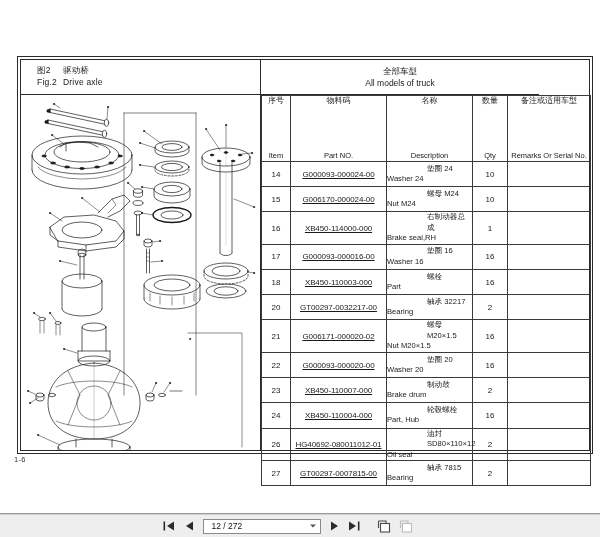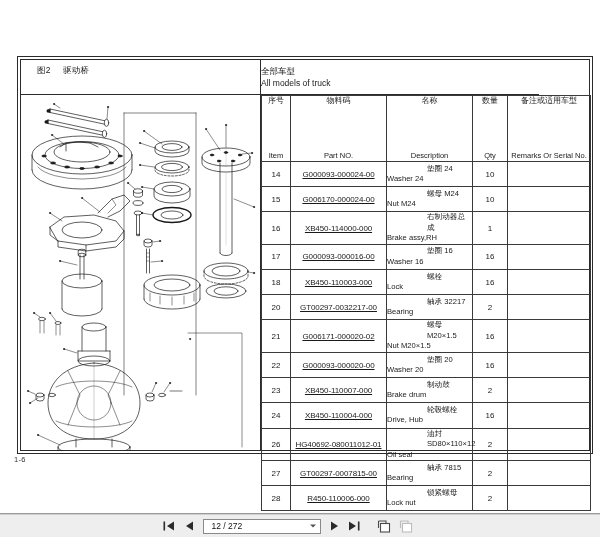--- a/index.html
+++ b/index.html
@@ -66,21 +66,21 @@
     white-space: nowrap;
     letter-spacing: .2px;
   }
   .title-line .tl-num { display: inline-block; min-width: 26px; }
   #title-right {
     position: absolute;
     left: 241px; top: 0;
     right: 0; height: 100%;
     display: flex;
     flex-direction: column;
-    align-items: flex-start;
+    align-items: center;
     justify-content: center;
   }
   .title-right-line {
     font-size: 8.5px;
     line-height: 12px;
     text-align: center;
     white-space: nowrap;
   }
 
   
@@ -236,20 +236,23 @@
 <div id="doc-page">
 
   <div id="sheet-border">
     <div id="sheet-border-inner"></div>
   </div>
 
   <div id="title-block">
     <div id="title-left">
       <div class="title-line">
         <span class="tl-num">图2</span><span>驱动桥</span>
+      </div>
+      <div class="title-line">
+        <span class="tl-num">Fig.2</span><span>Drive axle</span>
       </div>
     </div>
     <div id="title-right">
       <div class="title-right-line">全部车型</div>
       <div class="title-right-line">All models of truck</div>
     </div>
   </div>
 
   <div id="drawing-area">
     <svg id="drawing-svg" width="240" height="356" viewBox="0 0 240 356">
@@ -521,41 +524,41 @@
               <span class="d-en">Nut M24</span>
             </td>
             <td class="cell-qty">10</td>
             <td class="cell-remarks"></td>
           </tr>
           <tr>
             <td class="cell-item">16</td>
             <td class="cell-part">XB450-114000-000</td>
             <td class="cell-desc">
               <span class="d-cn">右制动器总成</span>
-              <span class="d-en">Brake assy,RH</span>
+              <span class="d-en">Brake seal,RH</span>
             </td>
             <td class="cell-qty">1</td>
             <td class="cell-remarks"></td>
           </tr>
           <tr>
             <td class="cell-item">17</td>
             <td class="cell-part">G000093-000016-00</td>
             <td class="cell-desc">
               <span class="d-cn">垫圈 16</span>
               <span class="d-en">Washer 16</span>
             </td>
             <td class="cell-qty">16</td>
             <td class="cell-remarks"></td>
           </tr>
           <tr>
             <td class="cell-item">18</td>
             <td class="cell-part">XB450-110003-000</td>
             <td class="cell-desc">
               <span class="d-cn">螺栓</span>
-              <span class="d-en">Lock</span>
+              <span class="d-en">Part</span>
             </td>
             <td class="cell-qty">16</td>
             <td class="cell-remarks"></td>
           </tr>
           <tr>
             <td class="cell-item">20</td>
             <td class="cell-part">GT00297-0032217-00</td>
             <td class="cell-desc">
               <span class="d-cn">轴承 32217</span>
               <span class="d-en">Bearing</span>
@@ -591,51 +594,41 @@
               <span class="d-en">Brake drum</span>
             </td>
             <td class="cell-qty">2</td>
             <td class="cell-remarks"></td>
           </tr>
           <tr>
             <td class="cell-item">24</td>
             <td class="cell-part">XB450-110004-000</td>
             <td class="cell-desc">
               <span class="d-cn">轮毂螺栓</span>
-              <span class="d-en">Drive, Hub</span>
+              <span class="d-en">Part, Hub</span>
             </td>
             <td class="cell-qty">16</td>
             <td class="cell-remarks"></td>
           </tr>
           <tr>
             <td class="cell-item">26</td>
             <td class="cell-part">HG40692-080011012-01</td>
             <td class="cell-desc">
               <span class="d-cn">油封 SD80×110×12</span>
               <span class="d-en">Oil seal</span>
             </td>
             <td class="cell-qty">2</td>
             <td class="cell-remarks"></td>
           </tr>
           <tr>
             <td class="cell-item">27</td>
             <td class="cell-part">GT00297-0007815-00</td>
             <td class="cell-desc">
               <span class="d-cn">轴承 7815</span>
               <span class="d-en">Bearing</span>
-            </td>
-            <td class="cell-qty">2</td>
-            <td class="cell-remarks"></td>
-          </tr>
-          <tr>
-            <td class="cell-item">28</td>
-            <td class="cell-part">R450-110006-000</td>
-            <td class="cell-desc">
-              <span class="d-cn">锁紧螺母</span>
-              <span class="d-en">Lock nut</span>
             </td>
             <td class="cell-qty">2</td>
             <td class="cell-remarks"></td>
           </tr>
         </tbody>
     </table>
   </div>
 </div>
 
 <div id="viewer-toolbar">

